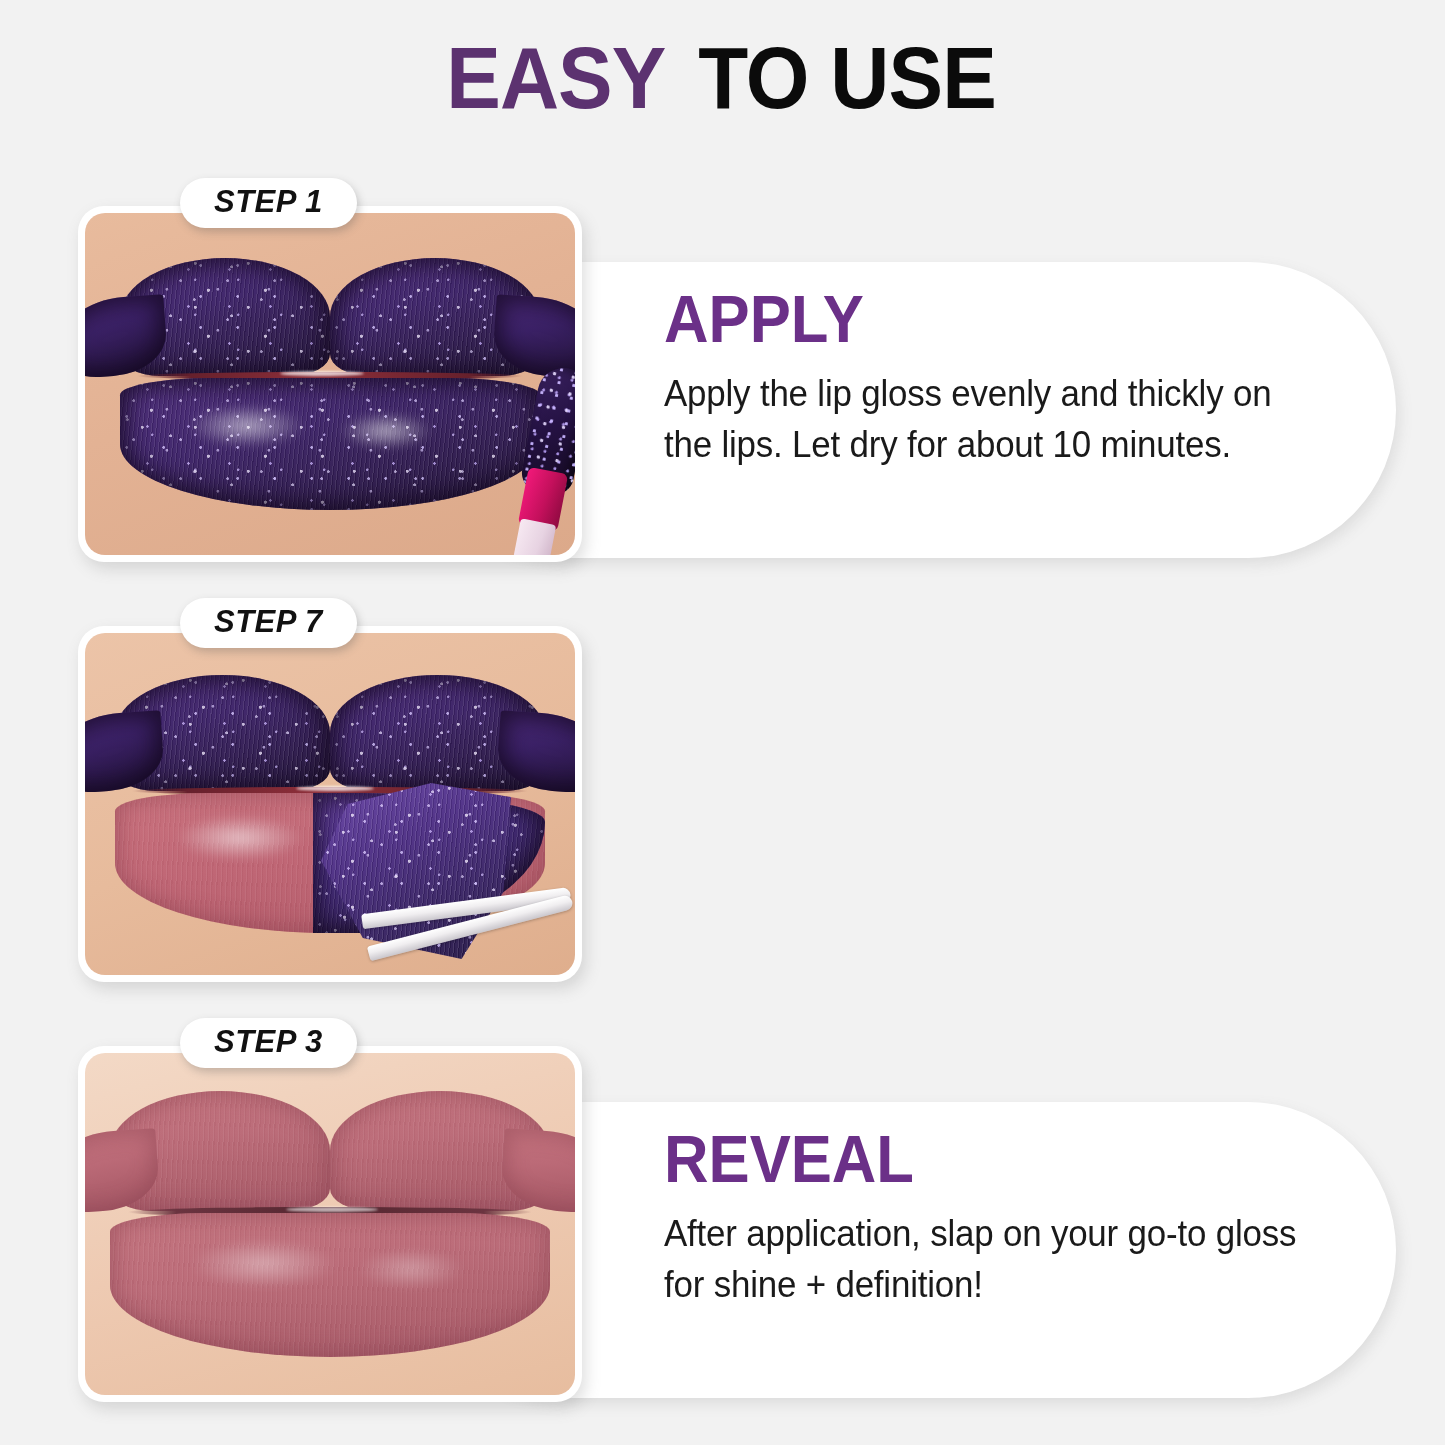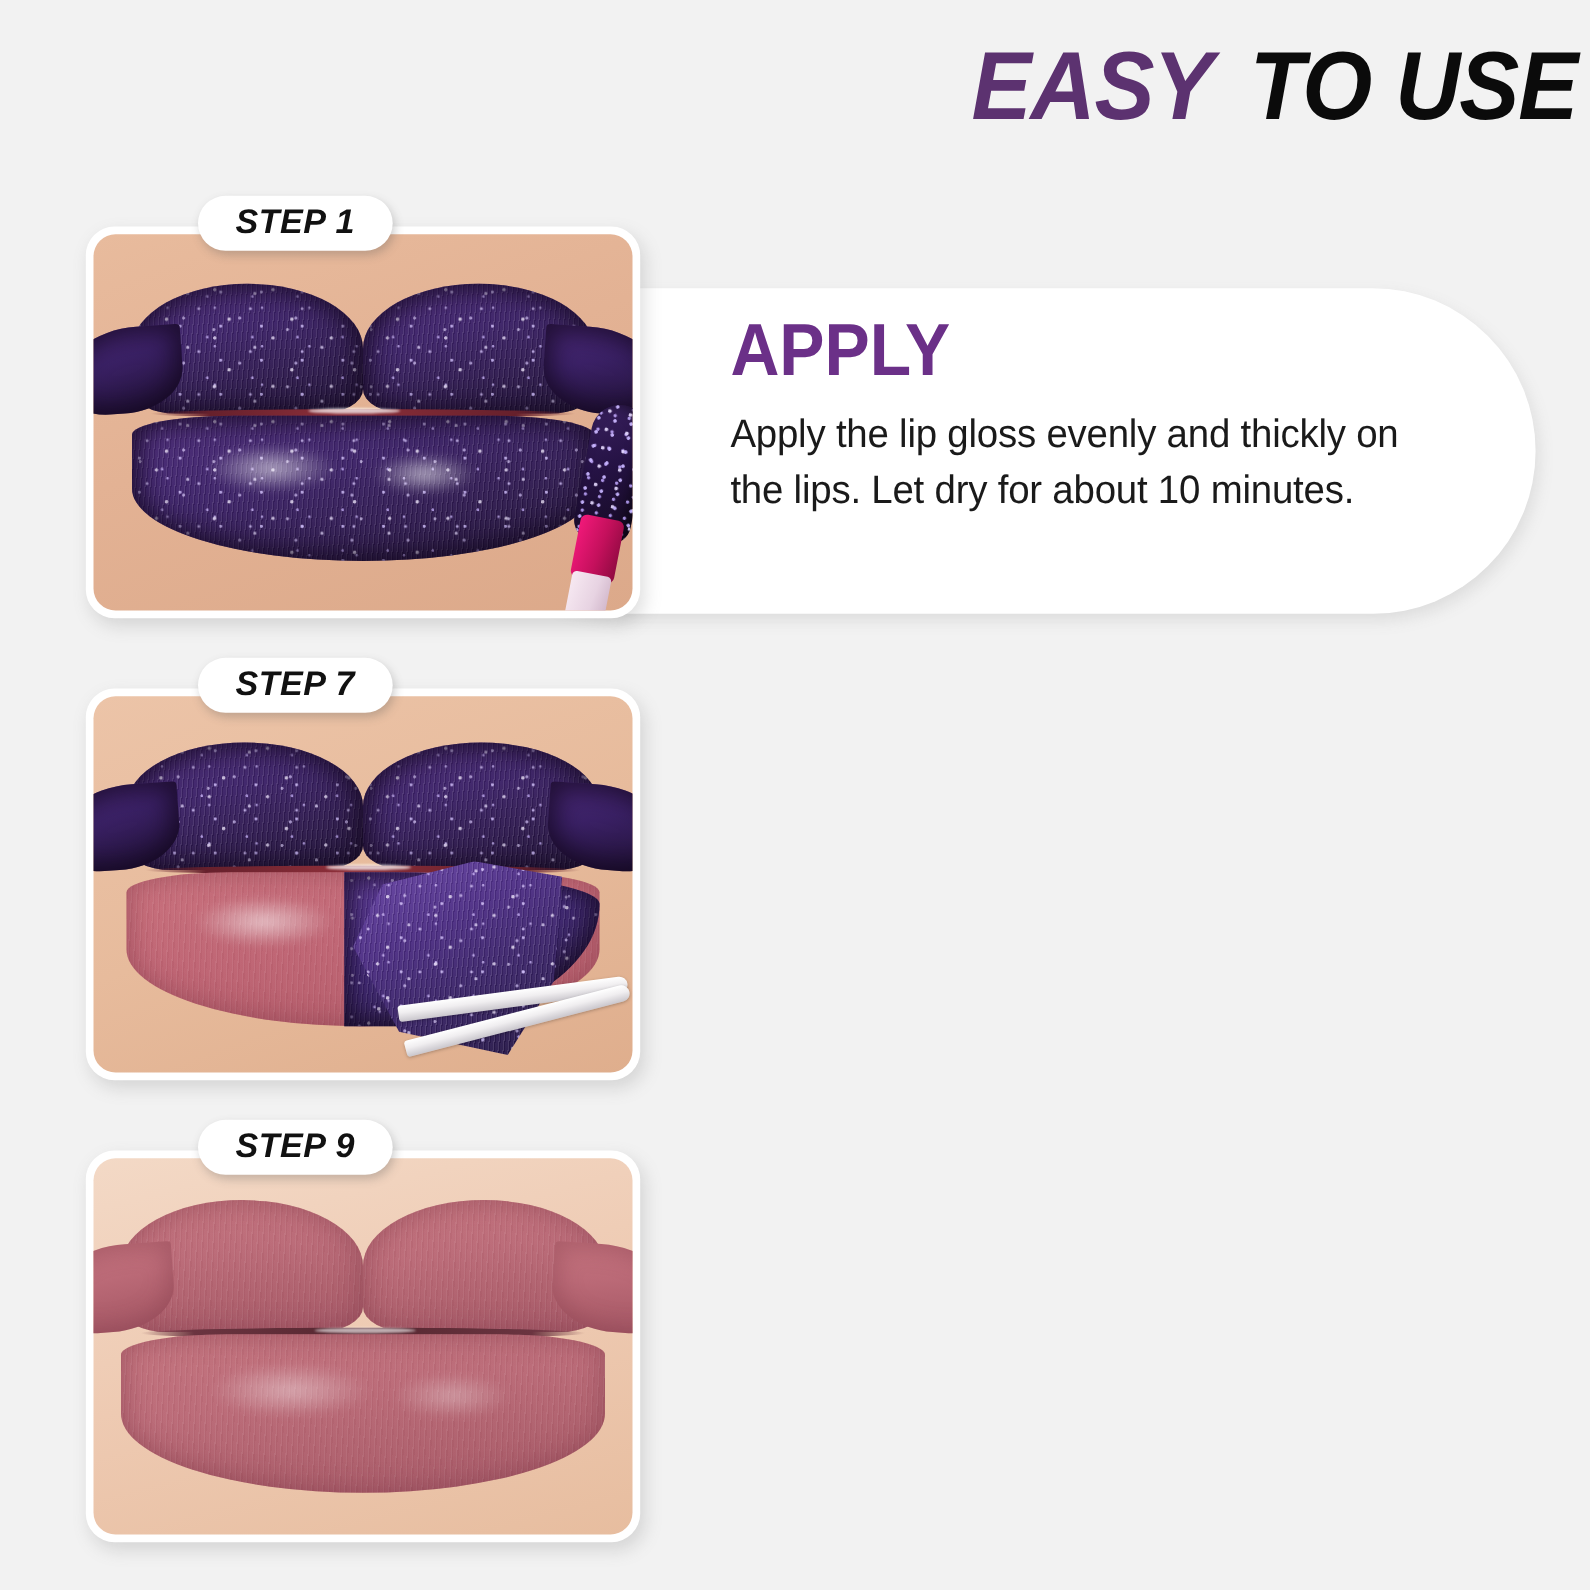--- a/index.html
+++ b/index.html
@@ -8,23 +8,22 @@
     background:#f2f2f2;
     font-family:"Liberation Sans", sans-serif;
     position:relative;
     overflow:hidden;
   }
 
   
   #title-bar {
     position:absolute;
     top:34px; left:0; width:100%;
-    text-align:right;
+    text-align:center;
     white-space:nowrap;
-    font-style:italic;
   }
   .title-word {
     display:inline-block;
     font-family:"Liberation Sans", sans-serif;
     font-weight:bold;
     font-size:88px;
     letter-spacing:-1px;
     transform:scaleX(0.93);
     transform-origin:center;
     line-height:1;
@@ -397,20 +396,26 @@
     </div>
   </div>
 
   <div class="step-badge">
     <span>STEP 7</span>
   </div>
 </div>
 
 <div class="step-row" id="row-3">
 
+  <div class="info-panel">
+    <div class="panel-inner">
+      <div class="panel-heading">REVEAL</div>
+      <div class="panel-body">After application, slap on your go-to gloss for shine + definition!</div>
+    </div>
+  </div>
 
   <div class="photo-card">
     <div class="photo skin-c">
 
       <div class="lips" style="width:440px;height:266px;">
         <div class="lip-upper" style="top:0;width:440px;height:120px;">
           <div class="lobe l mauve">
             <div class="vlines soft"></div>
               <div class="edge-soft"></div>
           </div>
@@ -435,15 +440,15 @@
           <div class="edge-soft"></div>
           <div class="sheen" style="left:18%;top:18%;width:150px;height:50px;opacity:.7;"></div>
           <div class="sheen" style="left:56%;top:24%;width:110px;height:42px;opacity:.55;"></div>
         </div>
       </div>
 
     </div>
   </div>
 
   <div class="step-badge">
-    <span>STEP 9</span>
+    <span>STEP 3</span>
   </div>
 </div>
 
 </body></html>

